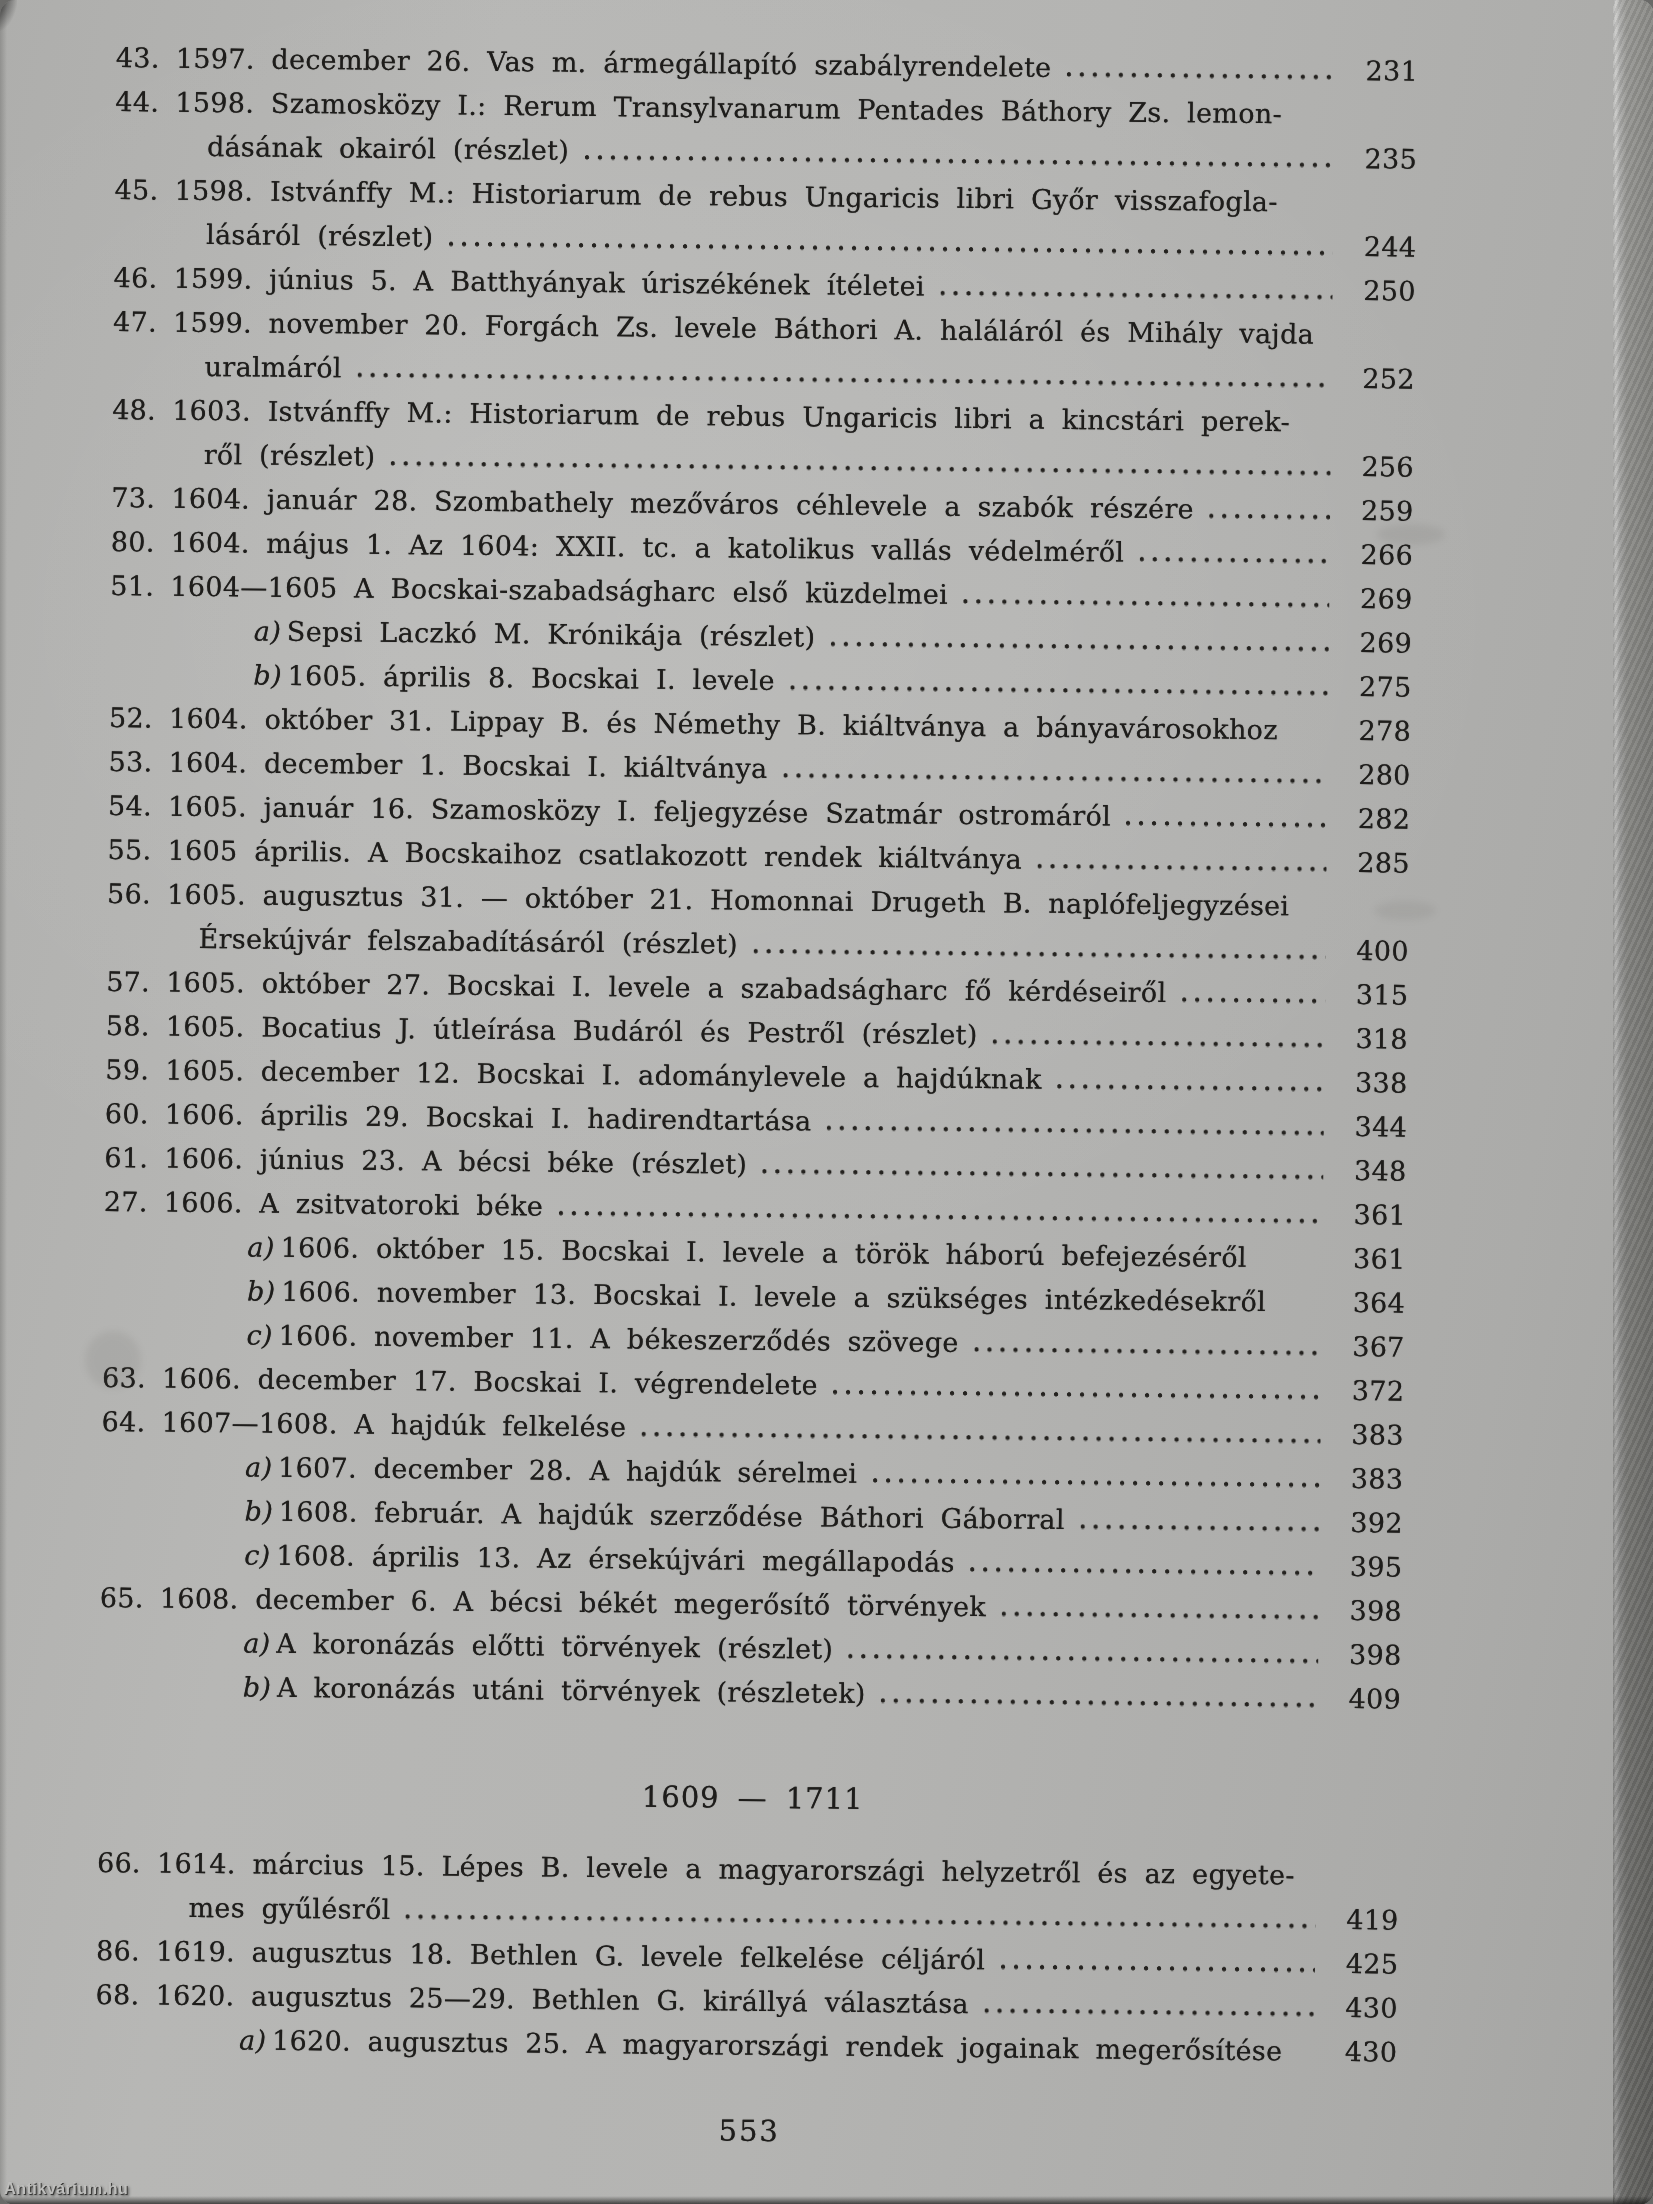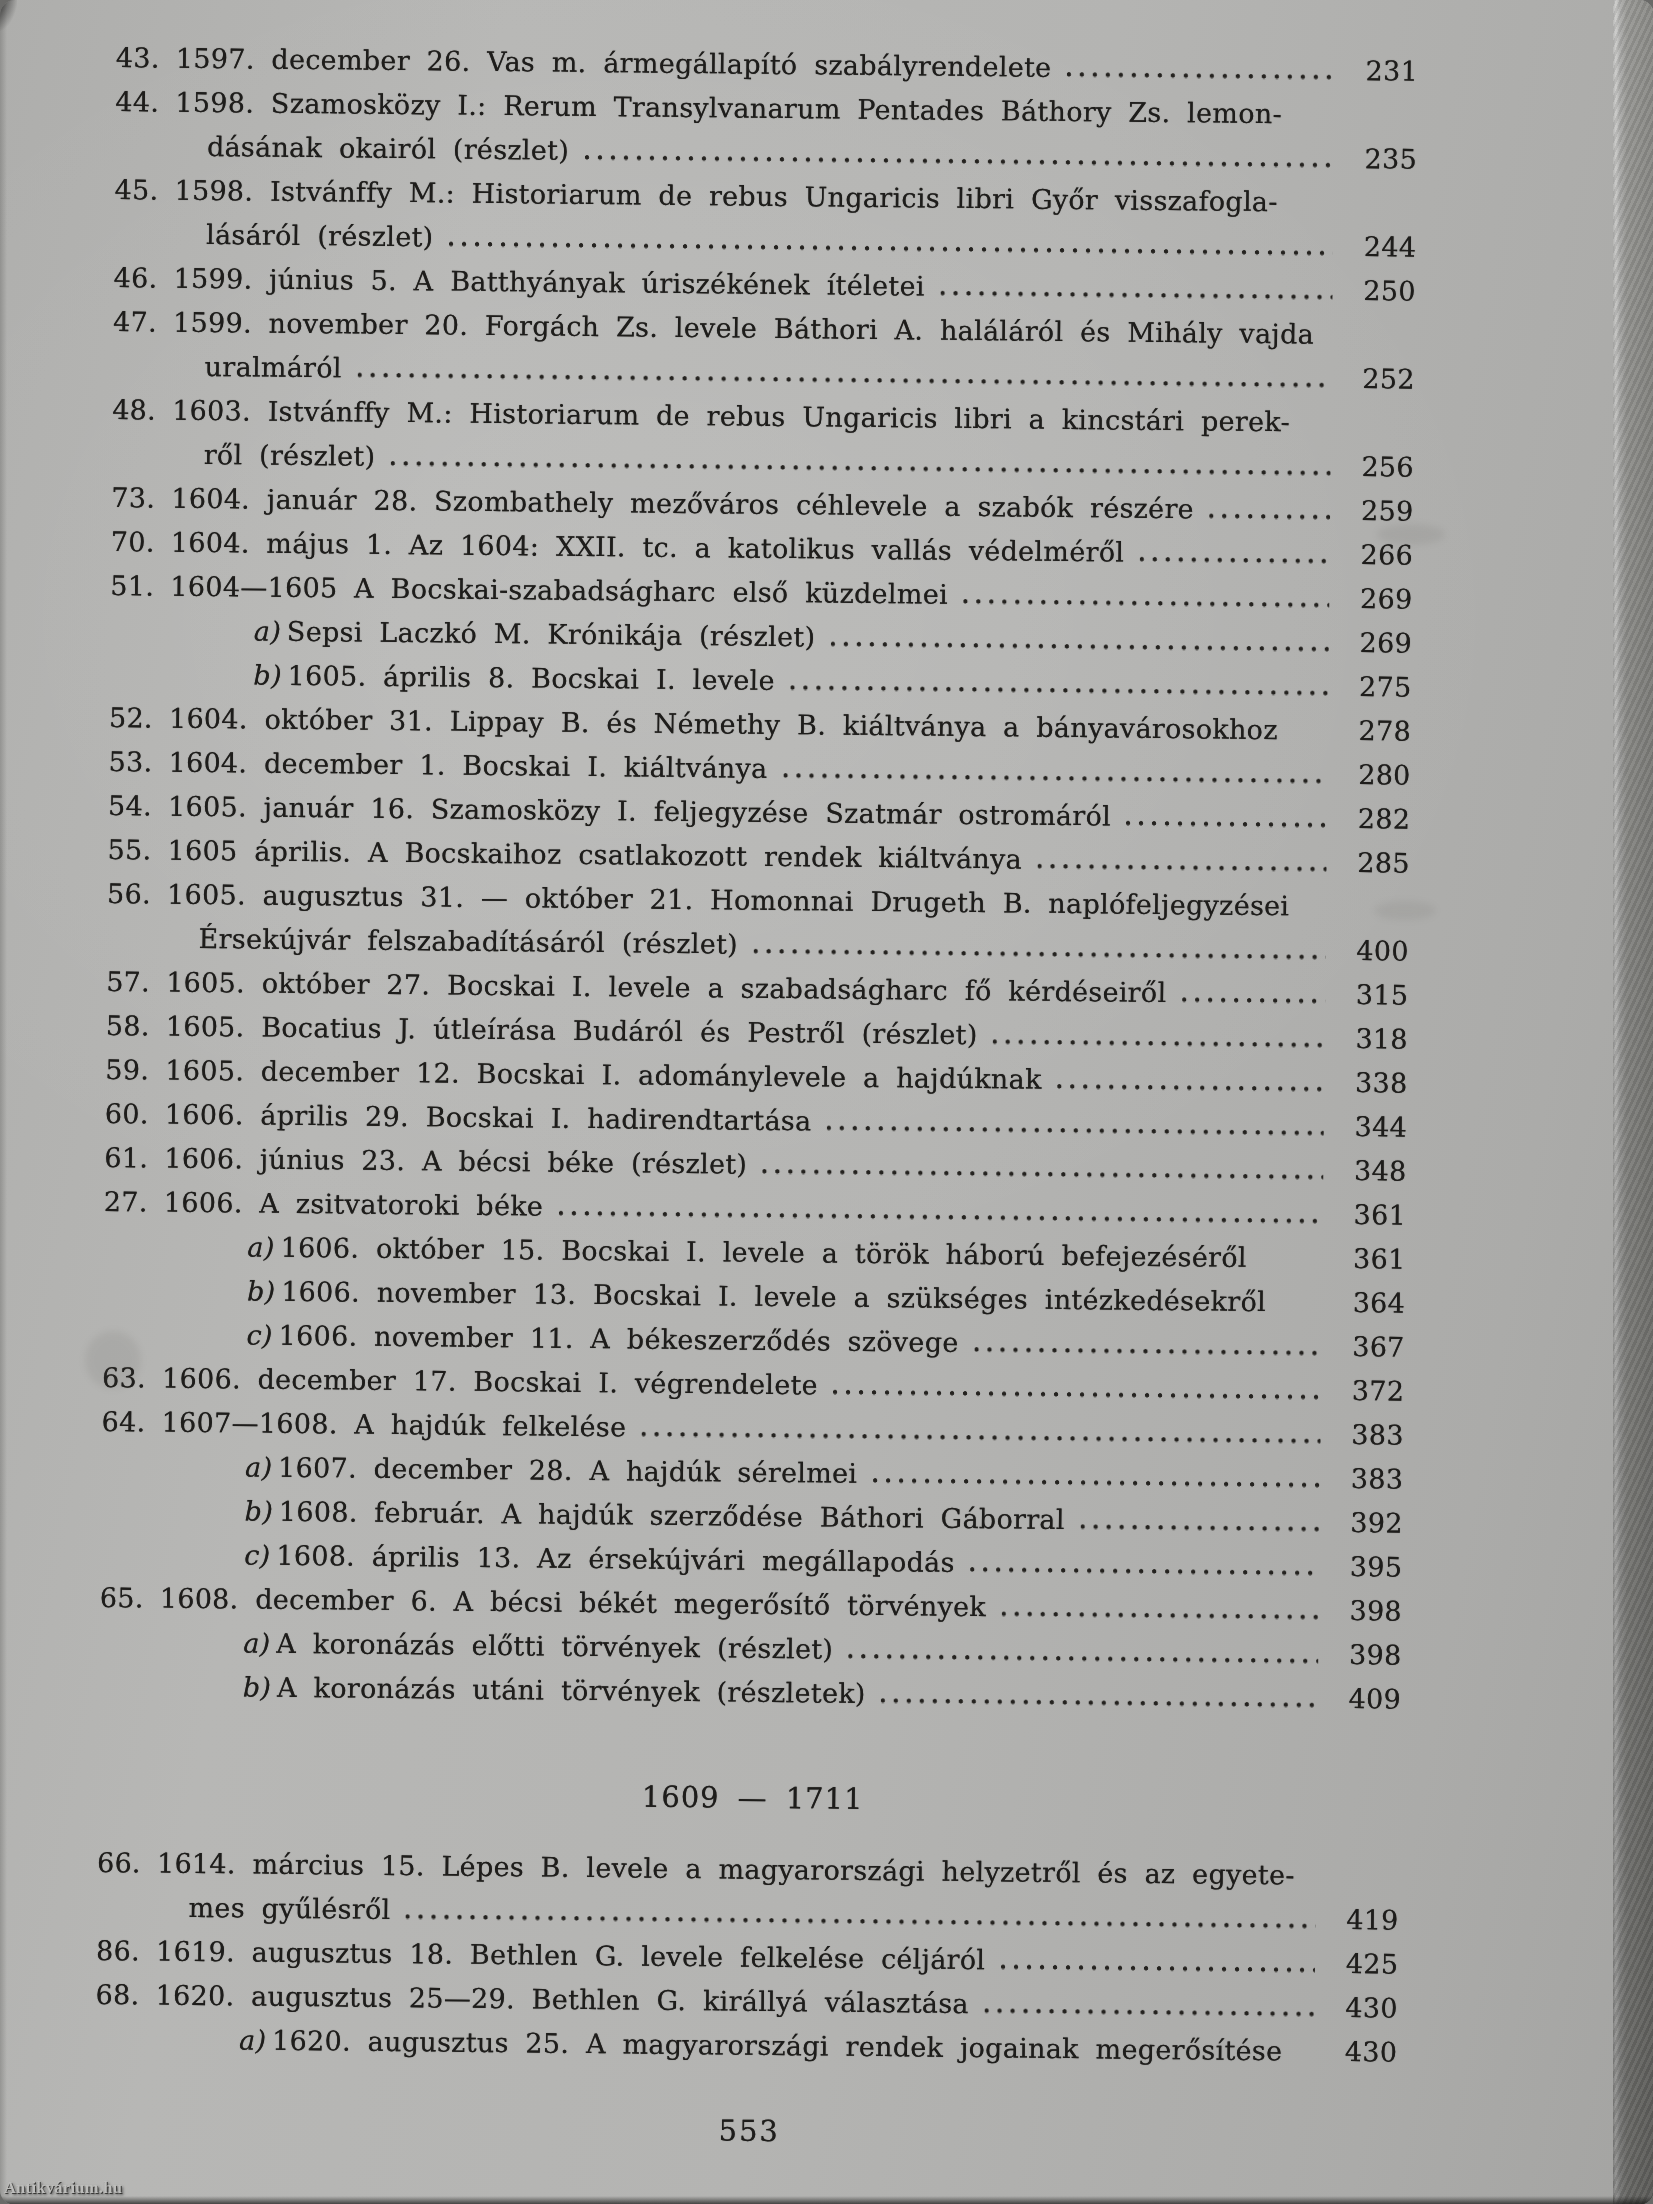--- a/index.html
+++ b/index.html
@@ -55,21 +55,21 @@
   .corner{
     position:absolute;top:-5.8px;left:-5.8px;width:23px;height:37px;
     background:radial-gradient(ellipse at 0 0, rgba(12,12,12,0.95), rgba(12,12,12,0) 75%);
   }
   .smudge{position:absolute;border-radius:50%;filter:blur(3.9px);background:#55534f;}
   .s1{opacity:0.10;width:68px;height:21.3px;right:209px;top:524px;}
   .s2{opacity:0.09;width:62px;height:19.4px;right:218px;top:901px;}
   .s3{opacity:0.10;width:56px;height:58px;left:85px;top:1331px;}
   .watermark{
     position:absolute;left:3.9px;bottom:6.8px;
-    font-family:Liberation Serif, serif;
+    font-family:Liberation Sans, sans-serif;
     font-weight:bold;font-size:16.5px;letter-spacing:0.3px;
     color:#bdbdbb;
     text-shadow:1px 1px 0 #3a3a38, 1.9px 1.9px 2.9px rgba(0,0,0,0.55);
   }
 </style>
 </head>
 <body>
 
 <div class="page">
   <div class="content">
@@ -127,21 +127,21 @@
             <span class="dots"></span>
             <span class="pageno">256</span>
           </div>
           <div class="row">
             <span class="num">73.</span>
             <span class="txt"><span>1604. január 28. Szombathely mezőváros céhlevele a szabók részére</span></span>
             <span class="dots"></span>
             <span class="pageno">259</span>
           </div>
           <div class="row">
-            <span class="num">70.</span>
+            <span class="num">80.</span>
             <span class="txt"><span>1604. május 1. Az 1604: XXII. tc. a katolikus vallás védelméről</span></span>
             <span class="dots"></span>
             <span class="pageno">266</span>
           </div>
           <div class="row">
             <span class="num">51.</span>
             <span class="txt"><span>1604—1605 A Bocskai-szabadságharc első küzdelmei</span></span>
             <span class="dots"></span>
             <span class="pageno">269</span>
           </div>

